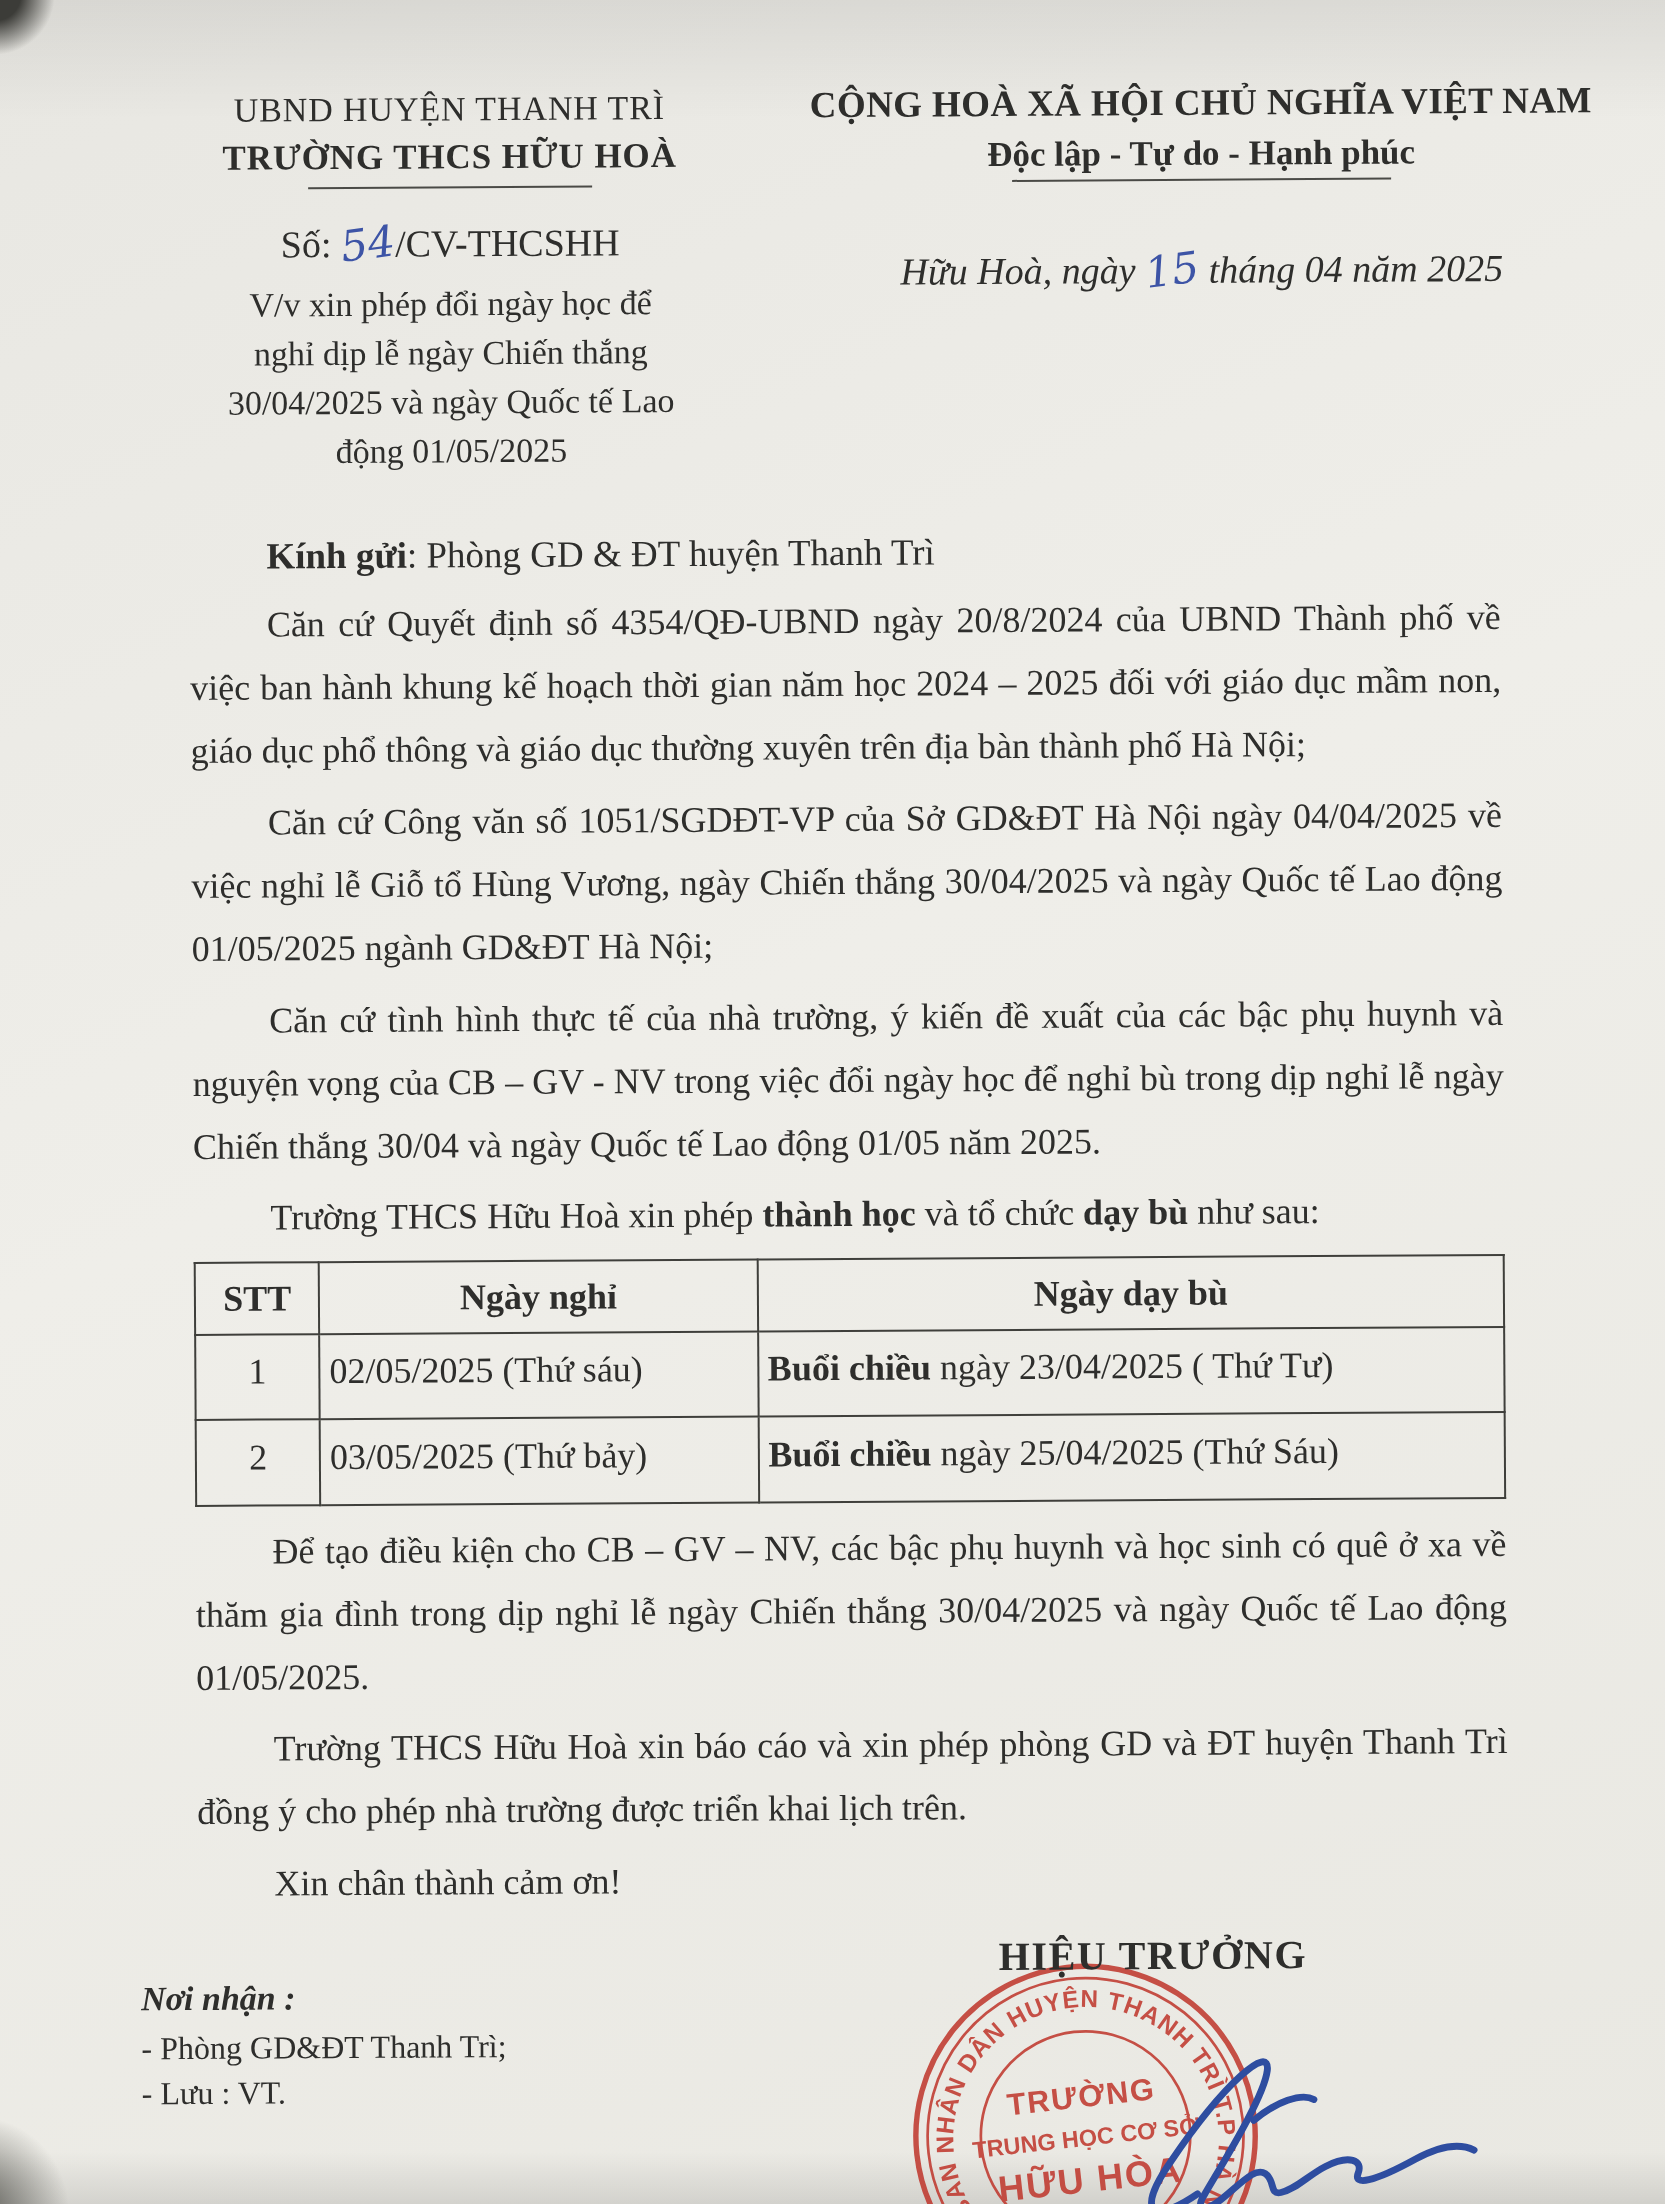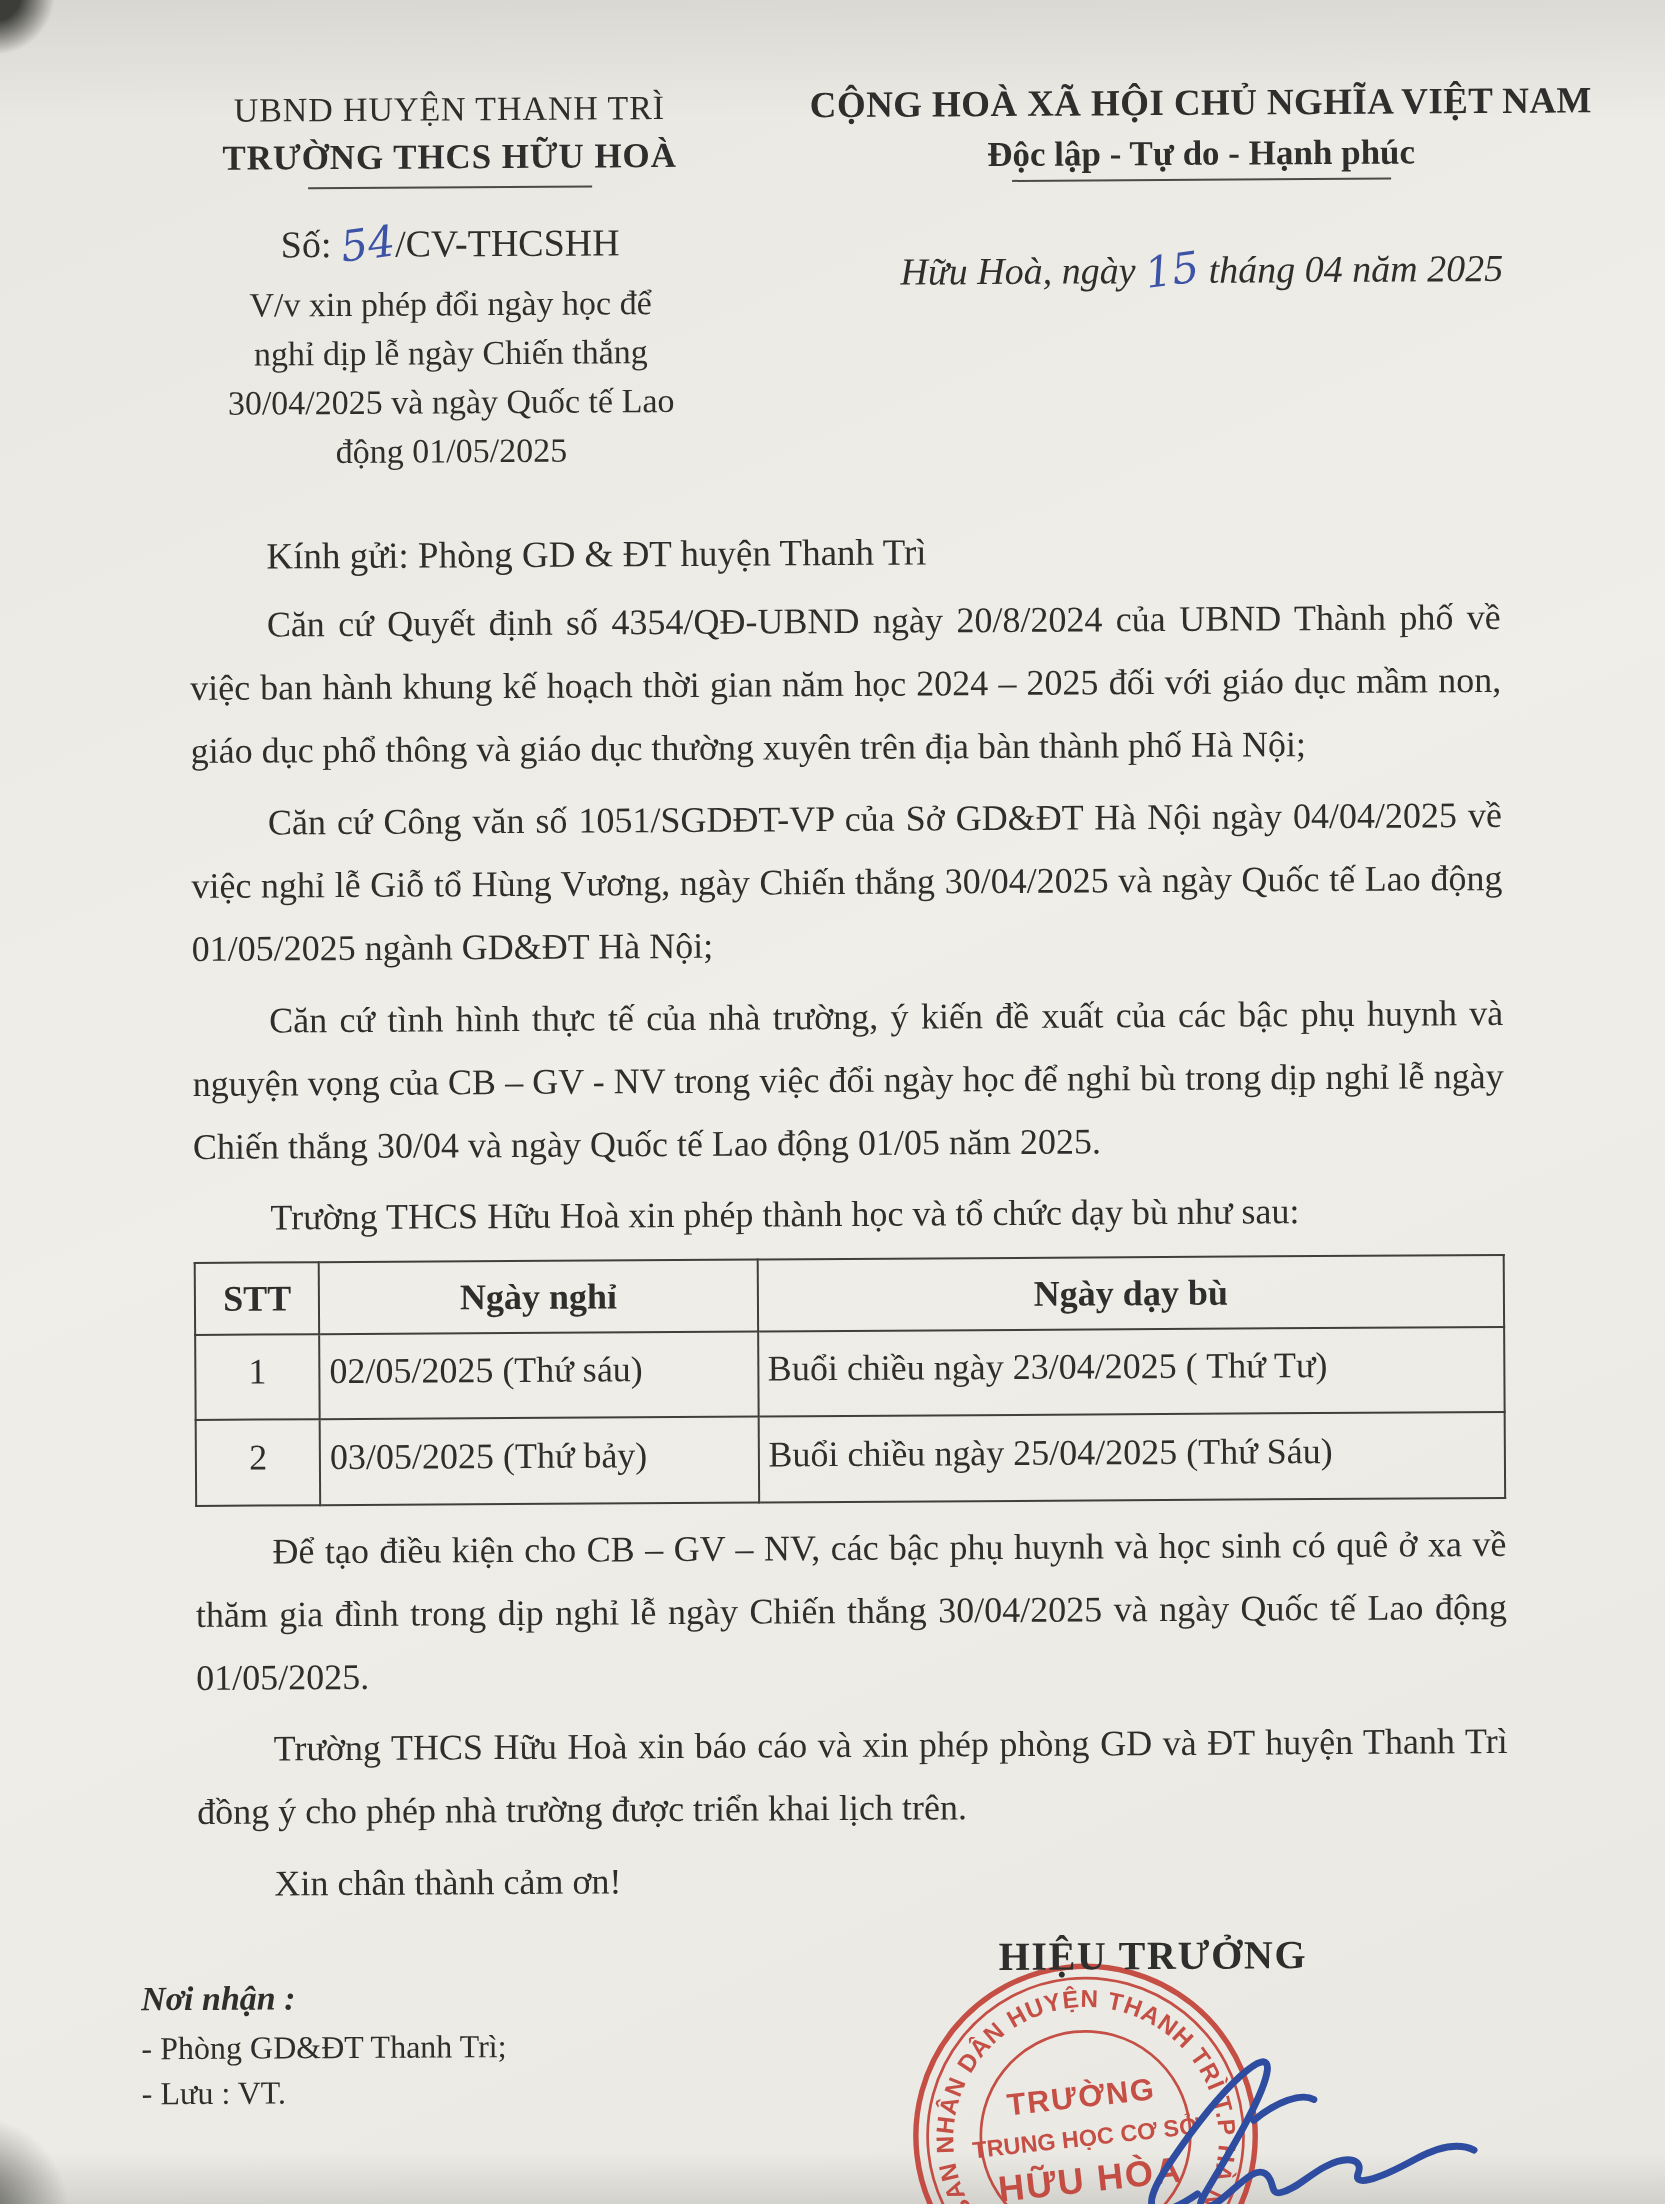--- a/index.html
+++ b/index.html
@@ -34,21 +34,21 @@
   .dateline{font-style:italic;font-size:38px;margin-top:62px;}
   .hand{
     font-style:italic;color:#3d54a6;display:inline-block;
     transform:rotate(-7deg) translateY(1.7px);
     font-size:1.12em;font-family:"DejaVu Serif",serif;
   }
   
   .content{padding:48px 169px 0 186px;}
   .saluting{font-size:37px;line-height:64px;text-indent:77px;margin:0 0 5.2px 0;}
   p.bp{font-size:36px;line-height:63px;text-align:justify;text-indent:77px;margin:0 0 8.6px 0;}
-  .b{font-weight:normal;}
+  .b{font-weight:bold;}
   
   table.sched{border-collapse:collapse;width:100%;margin:12px 0 13.8px 0;font-size:36px;}
   table.sched th,table.sched td{border:2.6px solid #3f3f3b;}
   table.sched th{font-weight:bold;text-align:center;padding:13.8px 6.9px;}
   table.sched td{padding:15.5px 8.6px 26px 8.6px;}
   .col-stt{width:9.5%;}
   .col-nghi{width:33.5%;}
   .col-bu{width:57%;}
   td.c{text-align:center;}
   td.l{padding-left:29px;}

